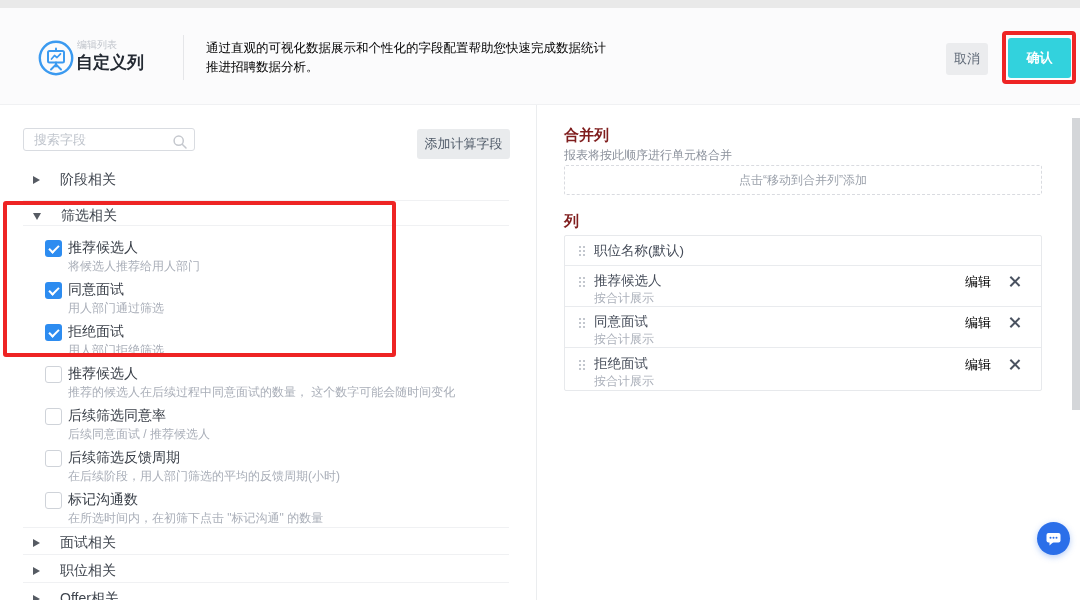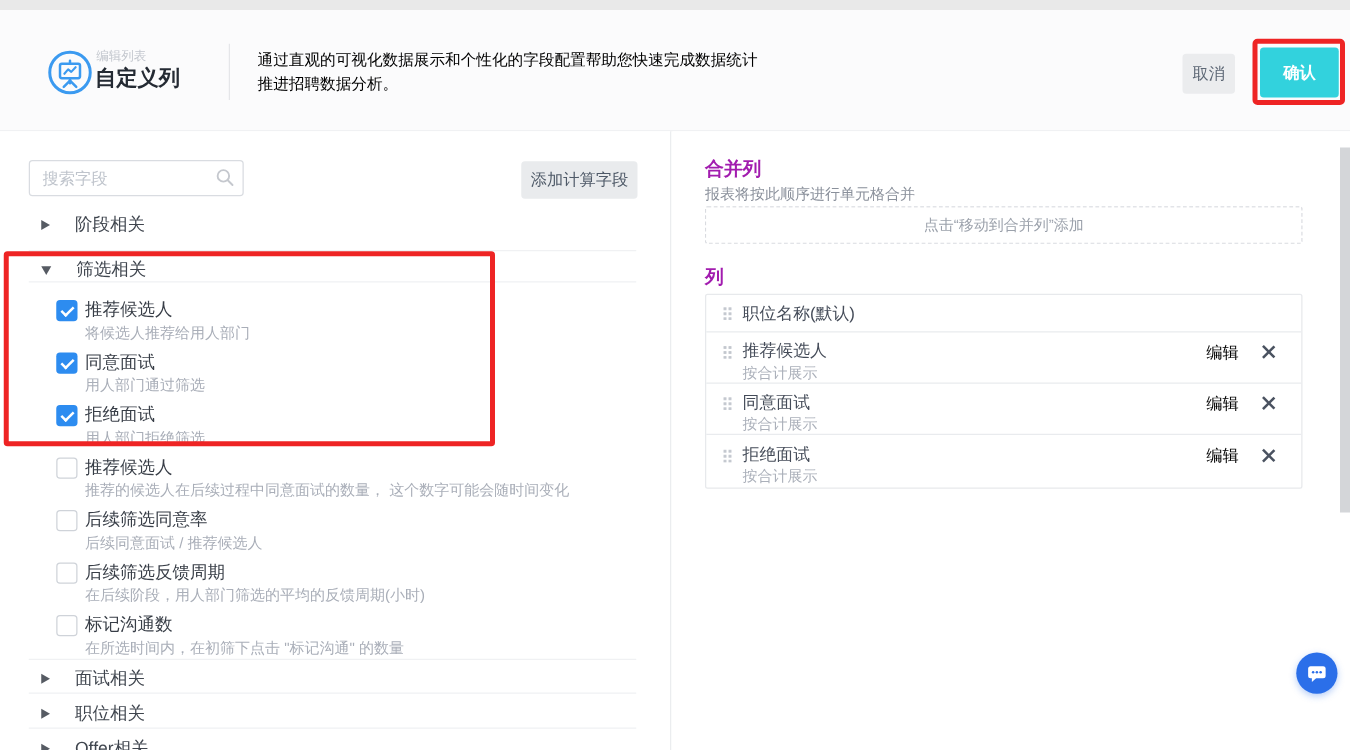--- a/index.html
+++ b/index.html
@@ -21,21 +21,21 @@
     border:none; border-radius:3px; font-size:13px; cursor:pointer;
     font-family:"Liberation Sans", sans-serif; }
   .btn-cancel { left:946px; top:35px; width:42px; height:32px; background:#ebecee; color:#5d6775; }
   .btn-confirm { left:1008px; top:30px; width:63px; height:40px; background:#32d2dd; color:#fff; font-weight:700; }
   .anno { position:absolute; border:4px solid #ee2424; border-radius:4px; pointer-events:none; z-index:50; }
   .anno-confirm { left:1002px; top:23px; width:74px; height:53px; }
   .anno-filter { left:3px; top:193px; width:393px; height:156px; border-radius:3px; }
   
   .left { position:absolute; left:0; top:97px; width:537px; height:503px; background:#fff;
     border-right:1px solid #ebedef; }
-  .search-wrap { position:absolute; left:23px; top:23px; width:172px; height:29px; }
+  .search-wrap { position:absolute; left:23px; top:23px; width:172px; height:23px; }
   .search-wrap input { width:100%; height:100%; border:1px solid #d9dce1; border-radius:3px;
     padding:0 30px 0 10px; font-size:13px; color:#333; outline:none;
     font-family:"Liberation Sans", sans-serif; }
   .search-wrap input::placeholder { color:#bfc4cc; }
   .search-ico { position:absolute; right:7px; top:6px; width:16px; height:16px; }
   .add-btn { left:417px; top:24px; width:93px; height:30px; background:#e9ebed; color:#4f5a68; position:absolute; }
   .sec { position:absolute; left:33px; display:flex; align-items:center; gap:20px; cursor:pointer; }
   .sec-label { font-size:14px; color:#3f454e; }
   .caret-r { width:0; height:0; border-left:7px solid #565b63; border-top:4.5px solid transparent; border-bottom:4.5px solid transparent; }
   .caret-d { width:0; height:0; border-top:7px solid #565b63; border-left:4.5px solid transparent; border-right:4.5px solid transparent; }
@@ -43,21 +43,21 @@
   .fitem { position:absolute; left:45px; width:460px; }
   .cb { position:absolute; left:0; top:1px; width:17px; height:17px; border-radius:3px; cursor:pointer; }
   .cb.on { background:#2d8cf0; }
   .cb.on::after { content:''; position:absolute; left:4px; top:4.5px; width:8px; height:4px;
     border-left:2px solid #fff; border-bottom:2px solid #fff; transform:rotate(-45deg); }
   .cb.off { background:#fff; border:1px solid #cfd3d9; }
   .fitem-label { position:absolute; left:23px; top:0; font-size:14px; color:#383e47; white-space:nowrap; }
   .fitem-desc { position:absolute; left:23px; top:19px; font-size:12px; color:#a9aeb8; white-space:nowrap; }
   
   .right { position:absolute; left:538px; top:97px; width:542px; height:503px; background:#fff; }
-  .r-title { position:absolute; left:26px; font-size:15px; font-weight:700; color:#a21caf; }
+  .r-title { position:absolute; left:26px; font-size:15px; font-weight:700; color:#7f1d1d; }
   .r-sub { position:absolute; left:26px; font-size:12px; color:#8a909b; }
   .dropzone { position:absolute; left:26px; top:60px; width:478px; height:30px;
     border:1px dashed #d9dbe0; border-radius:2px; text-align:center; line-height:28px;
     font-size:12px; color:#9ba1ab; cursor:pointer; }
   .col-list { position:absolute; left:26px; top:130px; width:478px; border:1px solid #e7e9ec; border-radius:2px; }
   .col-row { position:relative; border-top:1px solid #e9ebee; }
   .col-row:first-child { border-top:none;text-decoration:underline; }
   .handle { position:absolute; left:13px; width:8px; height:11px; cursor:grab;
     background-image:radial-gradient(#c3c7ce 1.1px, transparent 1.3px); background-size:4px 4px; }
   .row-label { position:absolute; left:29px; font-size:13.5px; color:#454c59; white-space:nowrap; }

